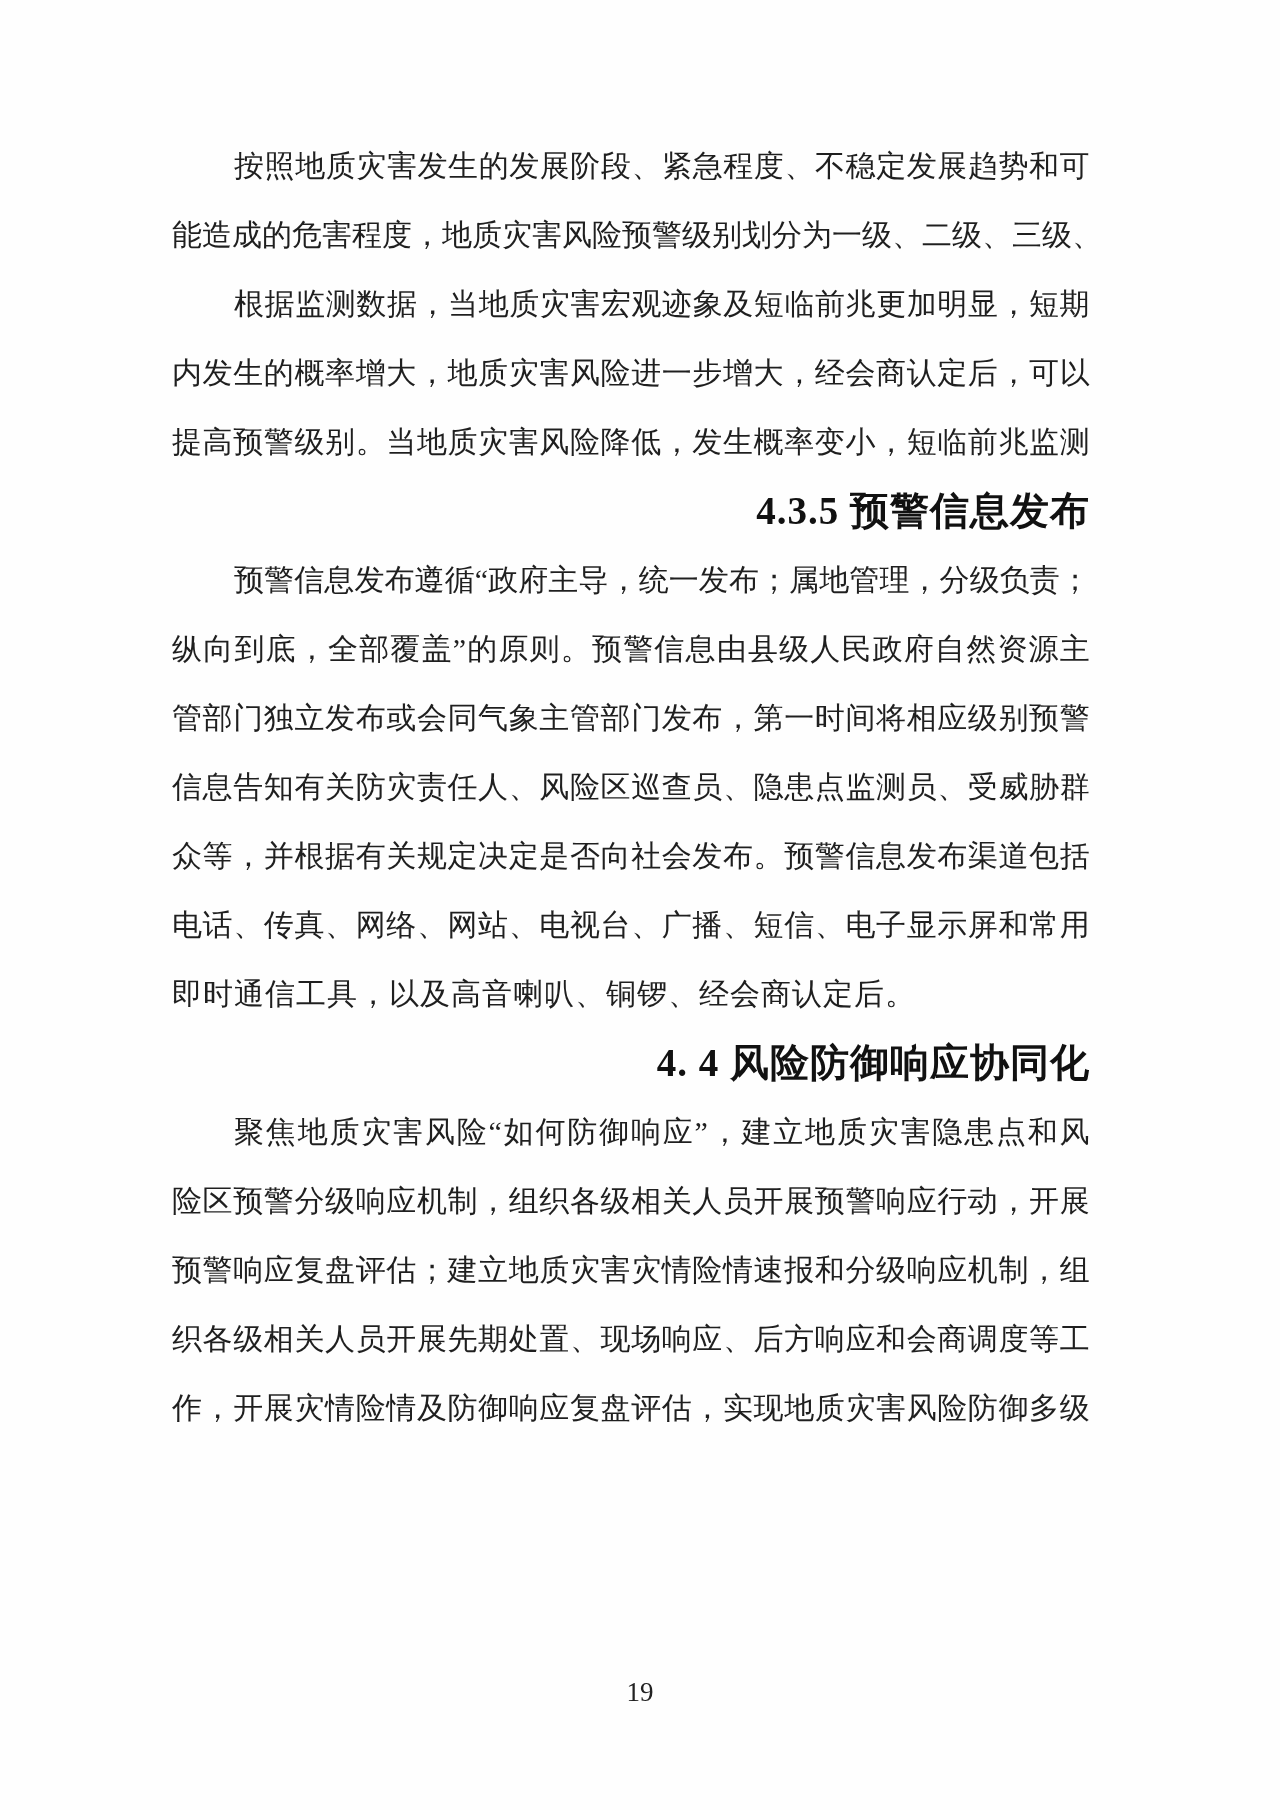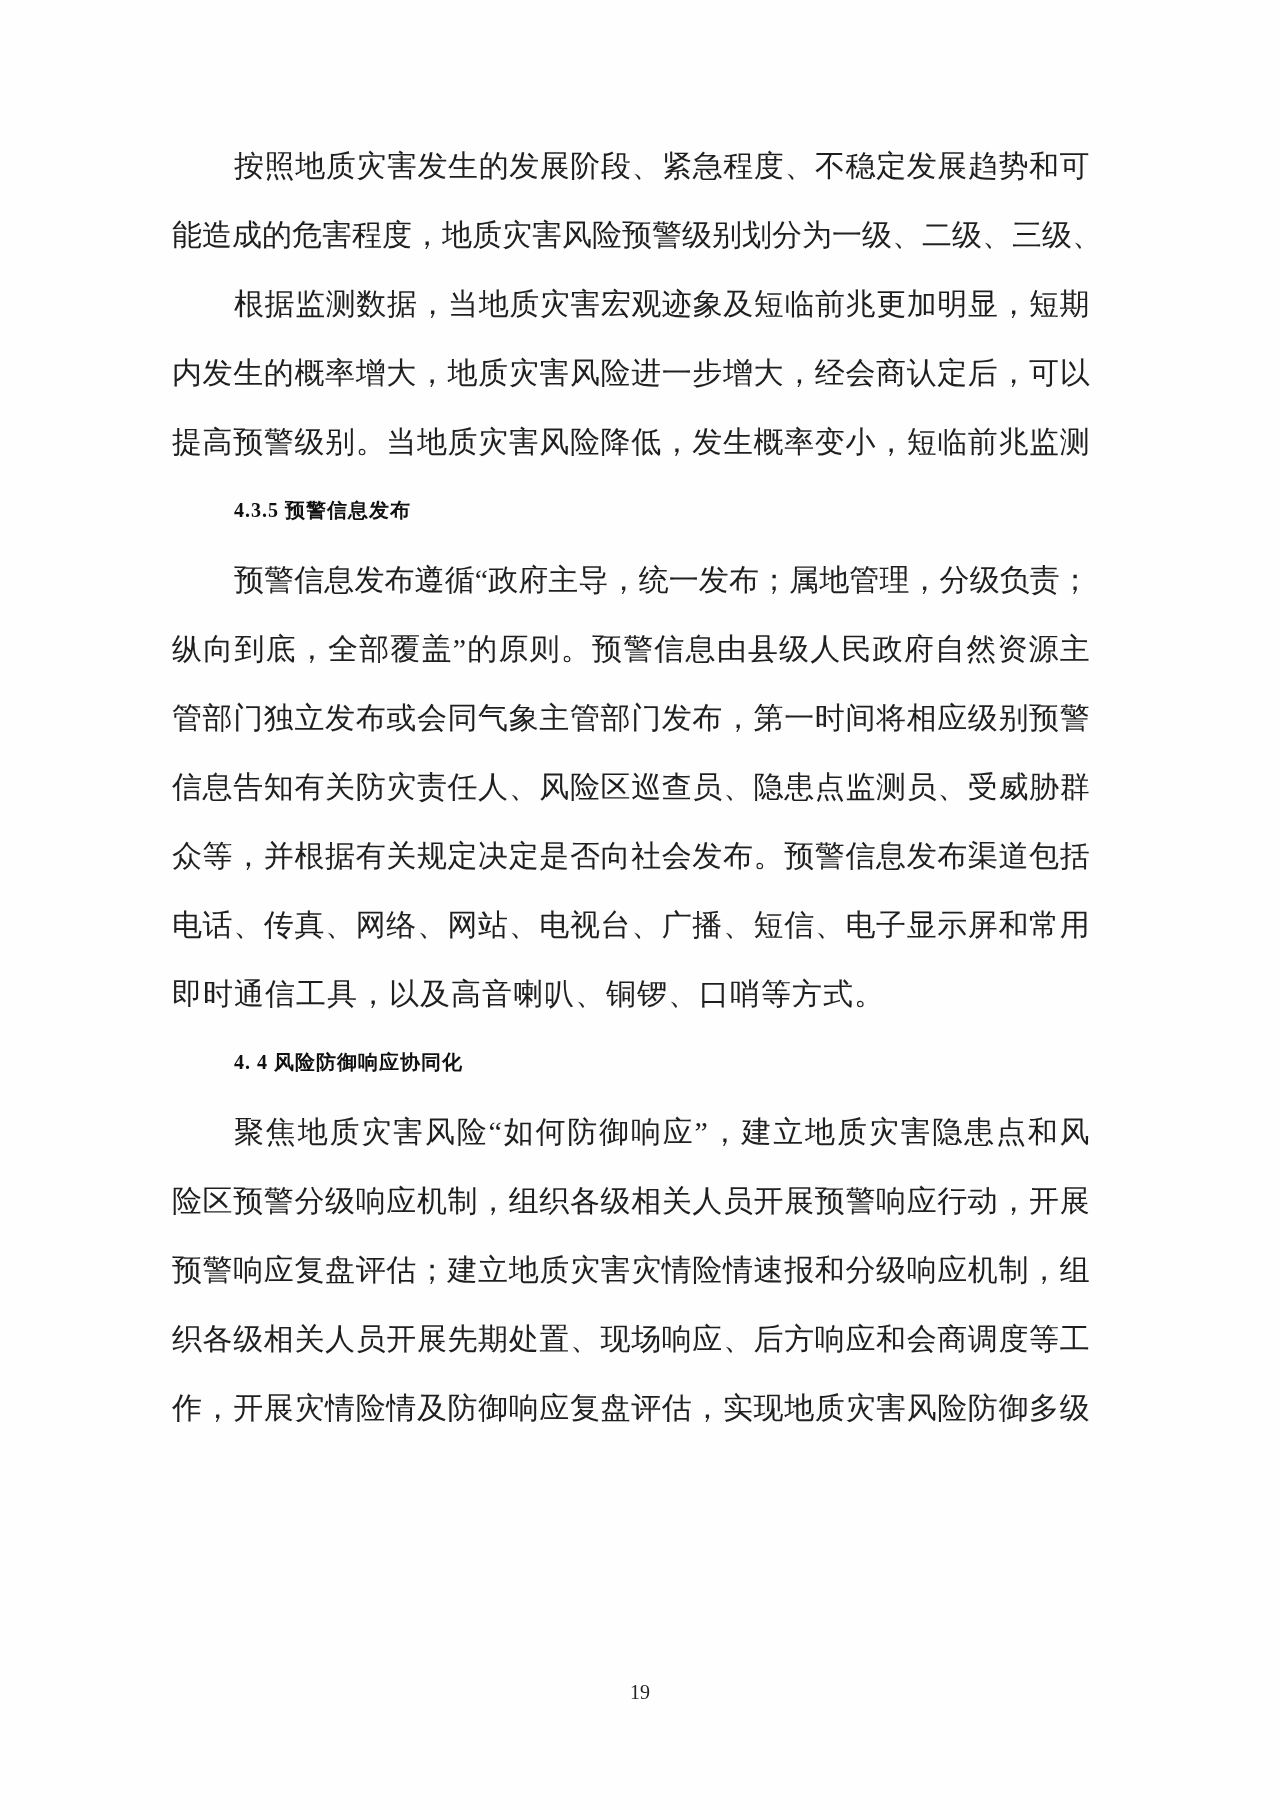--- a/index.html
+++ b/index.html
@@ -28,29 +28,30 @@
   .line.full {
     display:flex;
     justify-content:space-between;
     align-items:center;
     letter-spacing:0;
   }
   .line.full span { flex:0 0 auto; }
   .line.indent { padding-left:62px; }
   .line.heading {
     font-weight:bold;
-    font-size:20px;
+    font-size:39px;
     color:#111;
+    text-align:right;
   }
   .page-number {
     position:absolute;
     top:1672px; left:0;
     width:1280px;
     text-align:center;
-    font-size:20px;
+    font-size:27px;
     line-height:40px;
     color:#222;
   }
 </style>
 </head>
 <body>
 
 <div class="page">
   <div class="doc" id="doc">
       <div class="line indent full">
@@ -395,21 +396,21 @@
         <span>、</span>
         <span>电</span>
         <span>子</span>
         <span>显</span>
         <span>示</span>
         <span>屏</span>
         <span>和</span>
         <span>常</span>
         <span>用</span>
       </div>
-      <div class="line">即时通信工具，以及高音喇叭、铜锣、口哨等方式。</div>
+      <div class="line">即时通信工具，以及高音喇叭、铜锣、经会商认定后。</div>
       <div class="line heading indent">4. 4 风险防御响应协同化</div>
       <div class="line indent full">
         <span>聚</span>
         <span>焦</span>
         <span>地</span>
         <span>质</span>
         <span>灾</span>
         <span>害</span>
         <span>风</span>
         <span>险</span>

